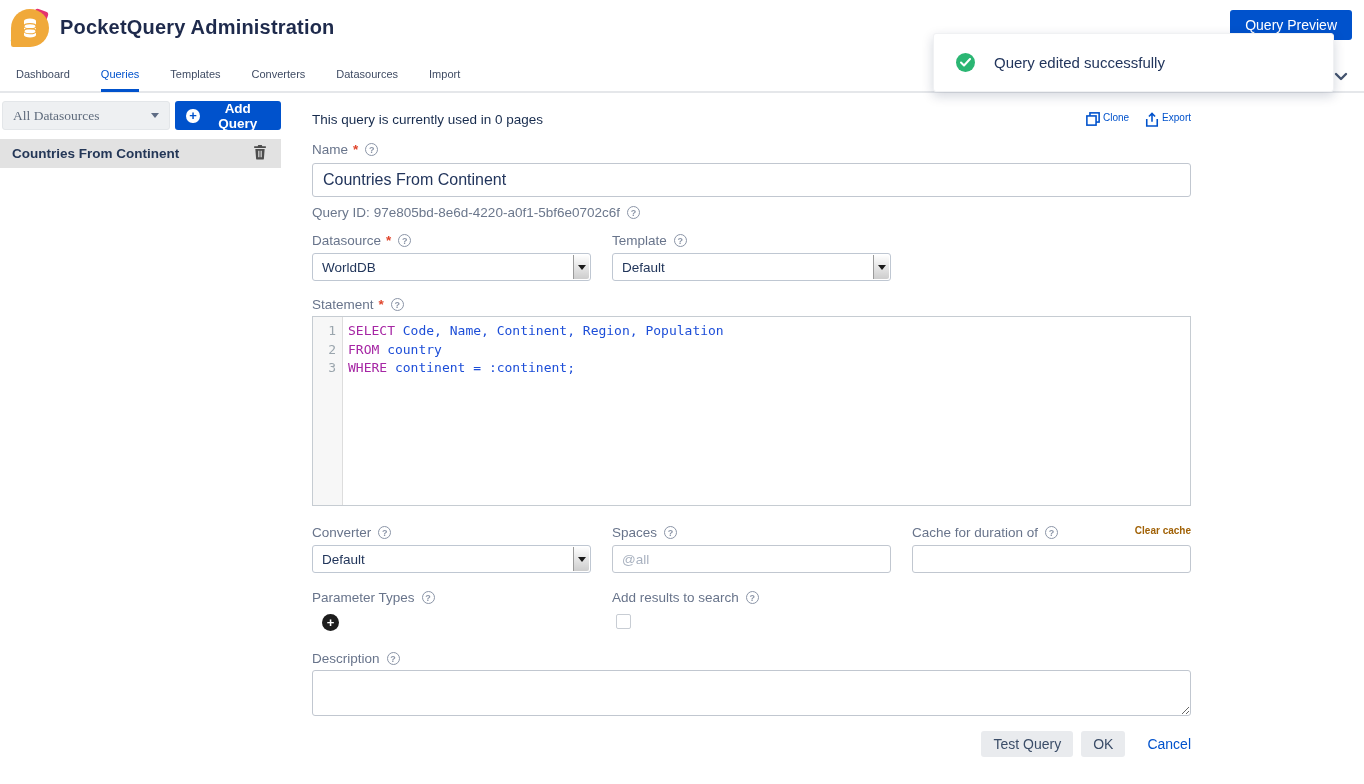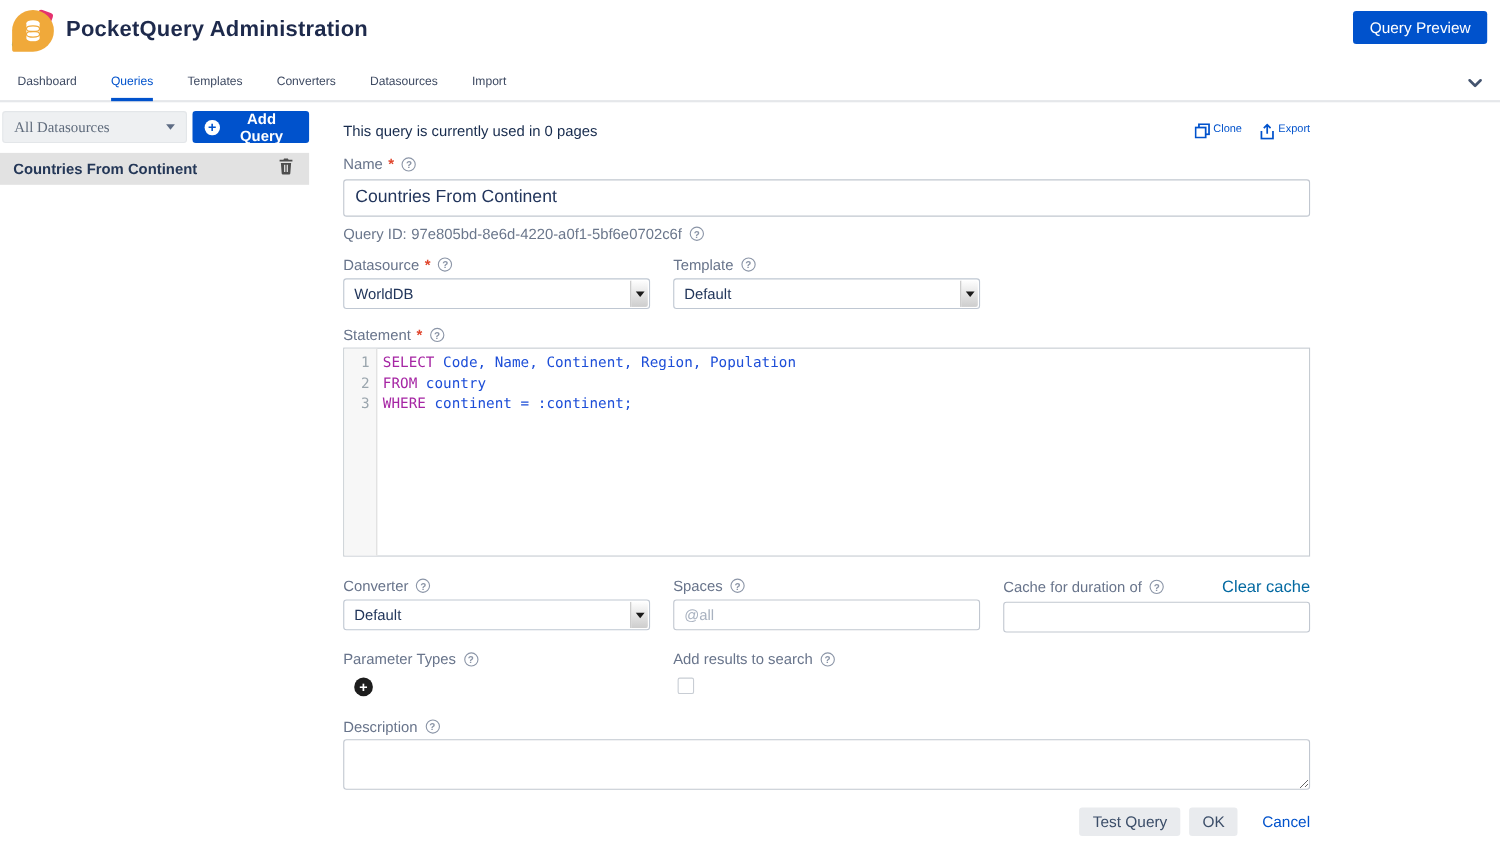--- a/index.html
+++ b/index.html
@@ -55,21 +55,21 @@
   .select-box { position:relative; height:28px; border:1px solid #bfc7d2; border-radius:3px; margin-top:5px; display:flex; align-items:center; padding:0 24px 0 9px; font-size:13.5px; color:#22365b; cursor:pointer; background:#fff; }
   .select-box .arrow-strip { position:absolute; top:1px; bottom:1px; right:1px; width:16px; background:linear-gradient(#fefefe,#cdcdcd); border-left:1px solid #9a9a9a; border-radius:0 2px 2px 0; display:flex; align-items:center; justify-content:center; }
   .arrow-strip .tri { width:0; height:0; border-left:4px solid transparent; border-right:4px solid transparent; border-top:5px solid #1a1a1a; }
   .lbl-statement { margin-top:16px; }
   .editor { display:flex; height:190px; border:1px solid #c6ccd2; margin-top:4px; font-family:"DejaVu Sans Mono","Liberation Mono",monospace; font-size:13px; line-height:18.5px; background:#fff; }
   .gutter { width:30px; flex:none; background:#f7f7f7; border-right:1px solid #ddd; padding:5px 6px 0 0; text-align:right; color:#9aa5ad; }
   .code-area { flex:1; padding:5px 0 0 5px; overflow:hidden; cursor:text; }
   .code-line span { white-space:pre; color:#1d4ed8; }
   .code-line .kw { color:#a626a4; }
   .cache-label-row { display:flex; justify-content:space-between; }
-  .clear-link { font-size:15px; color:#0369a1; font-weight:400; cursor:pointer; text-decoration:none; }
+  .clear-link { font-size:10px; color:#a16207; font-weight:700; cursor:pointer; text-decoration:none; }
   .input-small { width:100%; height:28px; border:1px solid #c1c7d0; border-radius:3px; margin-top:5px; padding:0 9px; font-family:"Liberation Sans",sans-serif; font-size:13.5px; color:#22365b; outline:none; }
   .input-small::placeholder { color:#a9b2c0; }
   .row-params { margin-top:17px; }
   .param-plus { width:17px; height:17px; background:#1d1d1d; color:#fff; border:none; border-radius:50%; font-size:13px; font-weight:700; line-height:15px; text-align:center; margin:9px 0 0 10px; cursor:pointer; display:block; }
   .checkbox { width:15px; height:15px; border:1px solid #c8cdd4; border-radius:2px; background:#fff; margin:9px 0 0 4px; cursor:pointer; }
   .lbl-desc { margin-top:20px; }
   .textarea { width:100%; height:46px; border:1px solid #c1c7d0; border-radius:3px; margin-top:4px; padding:6px 9px; font-family:"Liberation Sans",sans-serif; font-size:13.5px; color:#22365b; resize:both; outline:none; }
   .btn-row { display:flex; justify-content:flex-end; align-items:center; gap:8px; margin-top:11px; }
   .btn-gray { height:26px; padding:0 12px; background:#e9ebee; border:none; border-radius:3px; font-family:"Liberation Sans",sans-serif; font-size:14px; color:#3b4d68; cursor:pointer; }
   .cancel-link { font-size:14px; color:#0052cc; margin-left:14px; cursor:pointer; text-decoration:none; }
@@ -91,20 +91,28 @@
           <path d="M2 13 v4 a6 2.6 0 0 0 12 0 v-4" fill="#fff"></path>
           <ellipse cx="8" cy="8.2" rx="6" ry="2.6" fill="none" stroke="#f0a93a" stroke-width="1.1"></ellipse>
           <ellipse cx="8" cy="13.2" rx="6" ry="2.6" fill="none" stroke="#f0a93a" stroke-width="1.1"></ellipse>
         </svg>
       </span>
     </div>
     <div class="page-title">PocketQuery Administration</div>
     <button class="btn-primary">Query Preview</button>
   </div>
 
+  <div class="toast">
+    <span class="check-circle">
+      <svg width="11" height="9" viewBox="0 0 11 9">
+          <polyline points="1,4.5 4,7.5 10,1" fill="none" stroke="#fff" stroke-width="2" stroke-linecap="round" stroke-linejoin="round"></polyline>
+        </svg>
+    </span>
+    <span class="toast-msg">Query edited successfully</span>
+  </div>
 
   <div class="nav">
     <div class="nav-tab">Dashboard</div>
     <div class="nav-tab active">Queries</div>
     <div class="nav-tab">Templates</div>
     <div class="nav-tab">Converters</div>
     <div class="nav-tab">Datasources</div>
     <div class="nav-tab">Import</div>
     <span class="nav-chevron">
       <svg width="14" height="9" viewBox="0 0 14 9">

